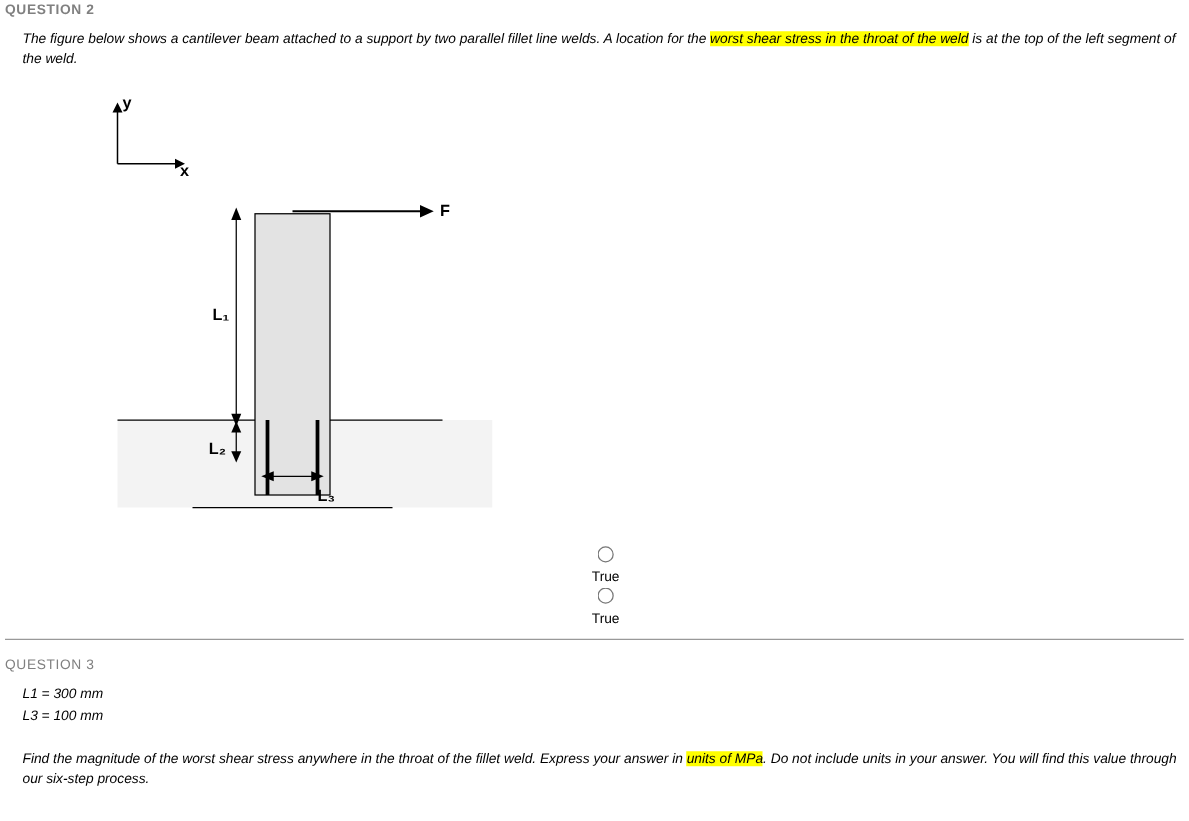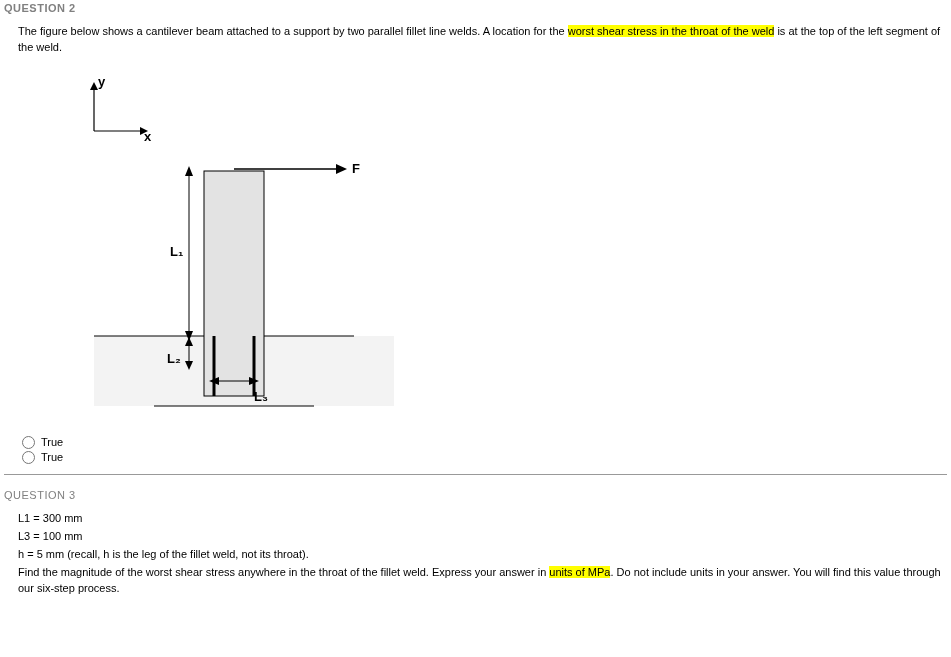--- a/index.html
+++ b/index.html
@@ -22,50 +22,52 @@
   .q3-header {
     color: #808080;
     font-weight: normal;
     margin: 14px 0 10px 0;
     letter-spacing: 0.5px;
   }
   .q-body {
     margin-left: 14px;
     font-size: 11px;
     line-height: 1.45;
+    font-style: italic;
   }
   .highlight {
     background: #ffff00;
   }
   .figure-wrap {
     margin: 20px 0 8px 50px;
   }
   .answers {
     margin-left: 18px;
     margin-top: 8px;
     margin-bottom: 10px;
   }
   .answers label {
     display: flex;
     align-items: center;
     gap: 6px;
     margin: 2px 0;
     font-size: 11px;
+    flex-direction: column;
   }
   .answers input[type=radio] {
     margin: 0;
   }
   hr.sep {
     border: none;
     border-top: 1px solid #999;
     margin: 6px 0 0 0;
   }
   .prompt p { margin: 2px 0; }
   .prompt .lead { margin-bottom: 2px; }
-  .prompt .find { margin-top: 2px; }
+  .prompt .find { margin-top: 18px; }
 </style>
 </head>
 <body>
 
 <div class="q-header">QUESTION 2</div>
 
 <div class="q-body">
   <span>The figure below shows a cantilever beam attached to a support by two parallel fillet line welds. A location for the </span><span class="highlight">worst shear stress in the throat of the weld</span><span> is at the top of the left segment of the weld.</span>
 </div>
 
@@ -131,18 +133,17 @@
   </label>
 </div>
 
 <hr class="sep">
 
 <div class="q3-header">QUESTION 3</div>
 
 <div class="q-body prompt">
   <p>L1 = 300 mm</p>
   <p>L3 = 100 mm</p>
-  <p>h = 5 mm  (recall, h is the leg of the fillet weld, not its throat).</p>
   <p class="find">
     <span>Find the magnitude of the worst shear stress anywhere in the throat of the fillet weld.  Express your answer in </span><span class="highlight">units of MPa</span><span>.  Do not include units in your answer.  You will find this value through our six-step process.</span>
   </p>
 
 </div>
 
 </body></html>

